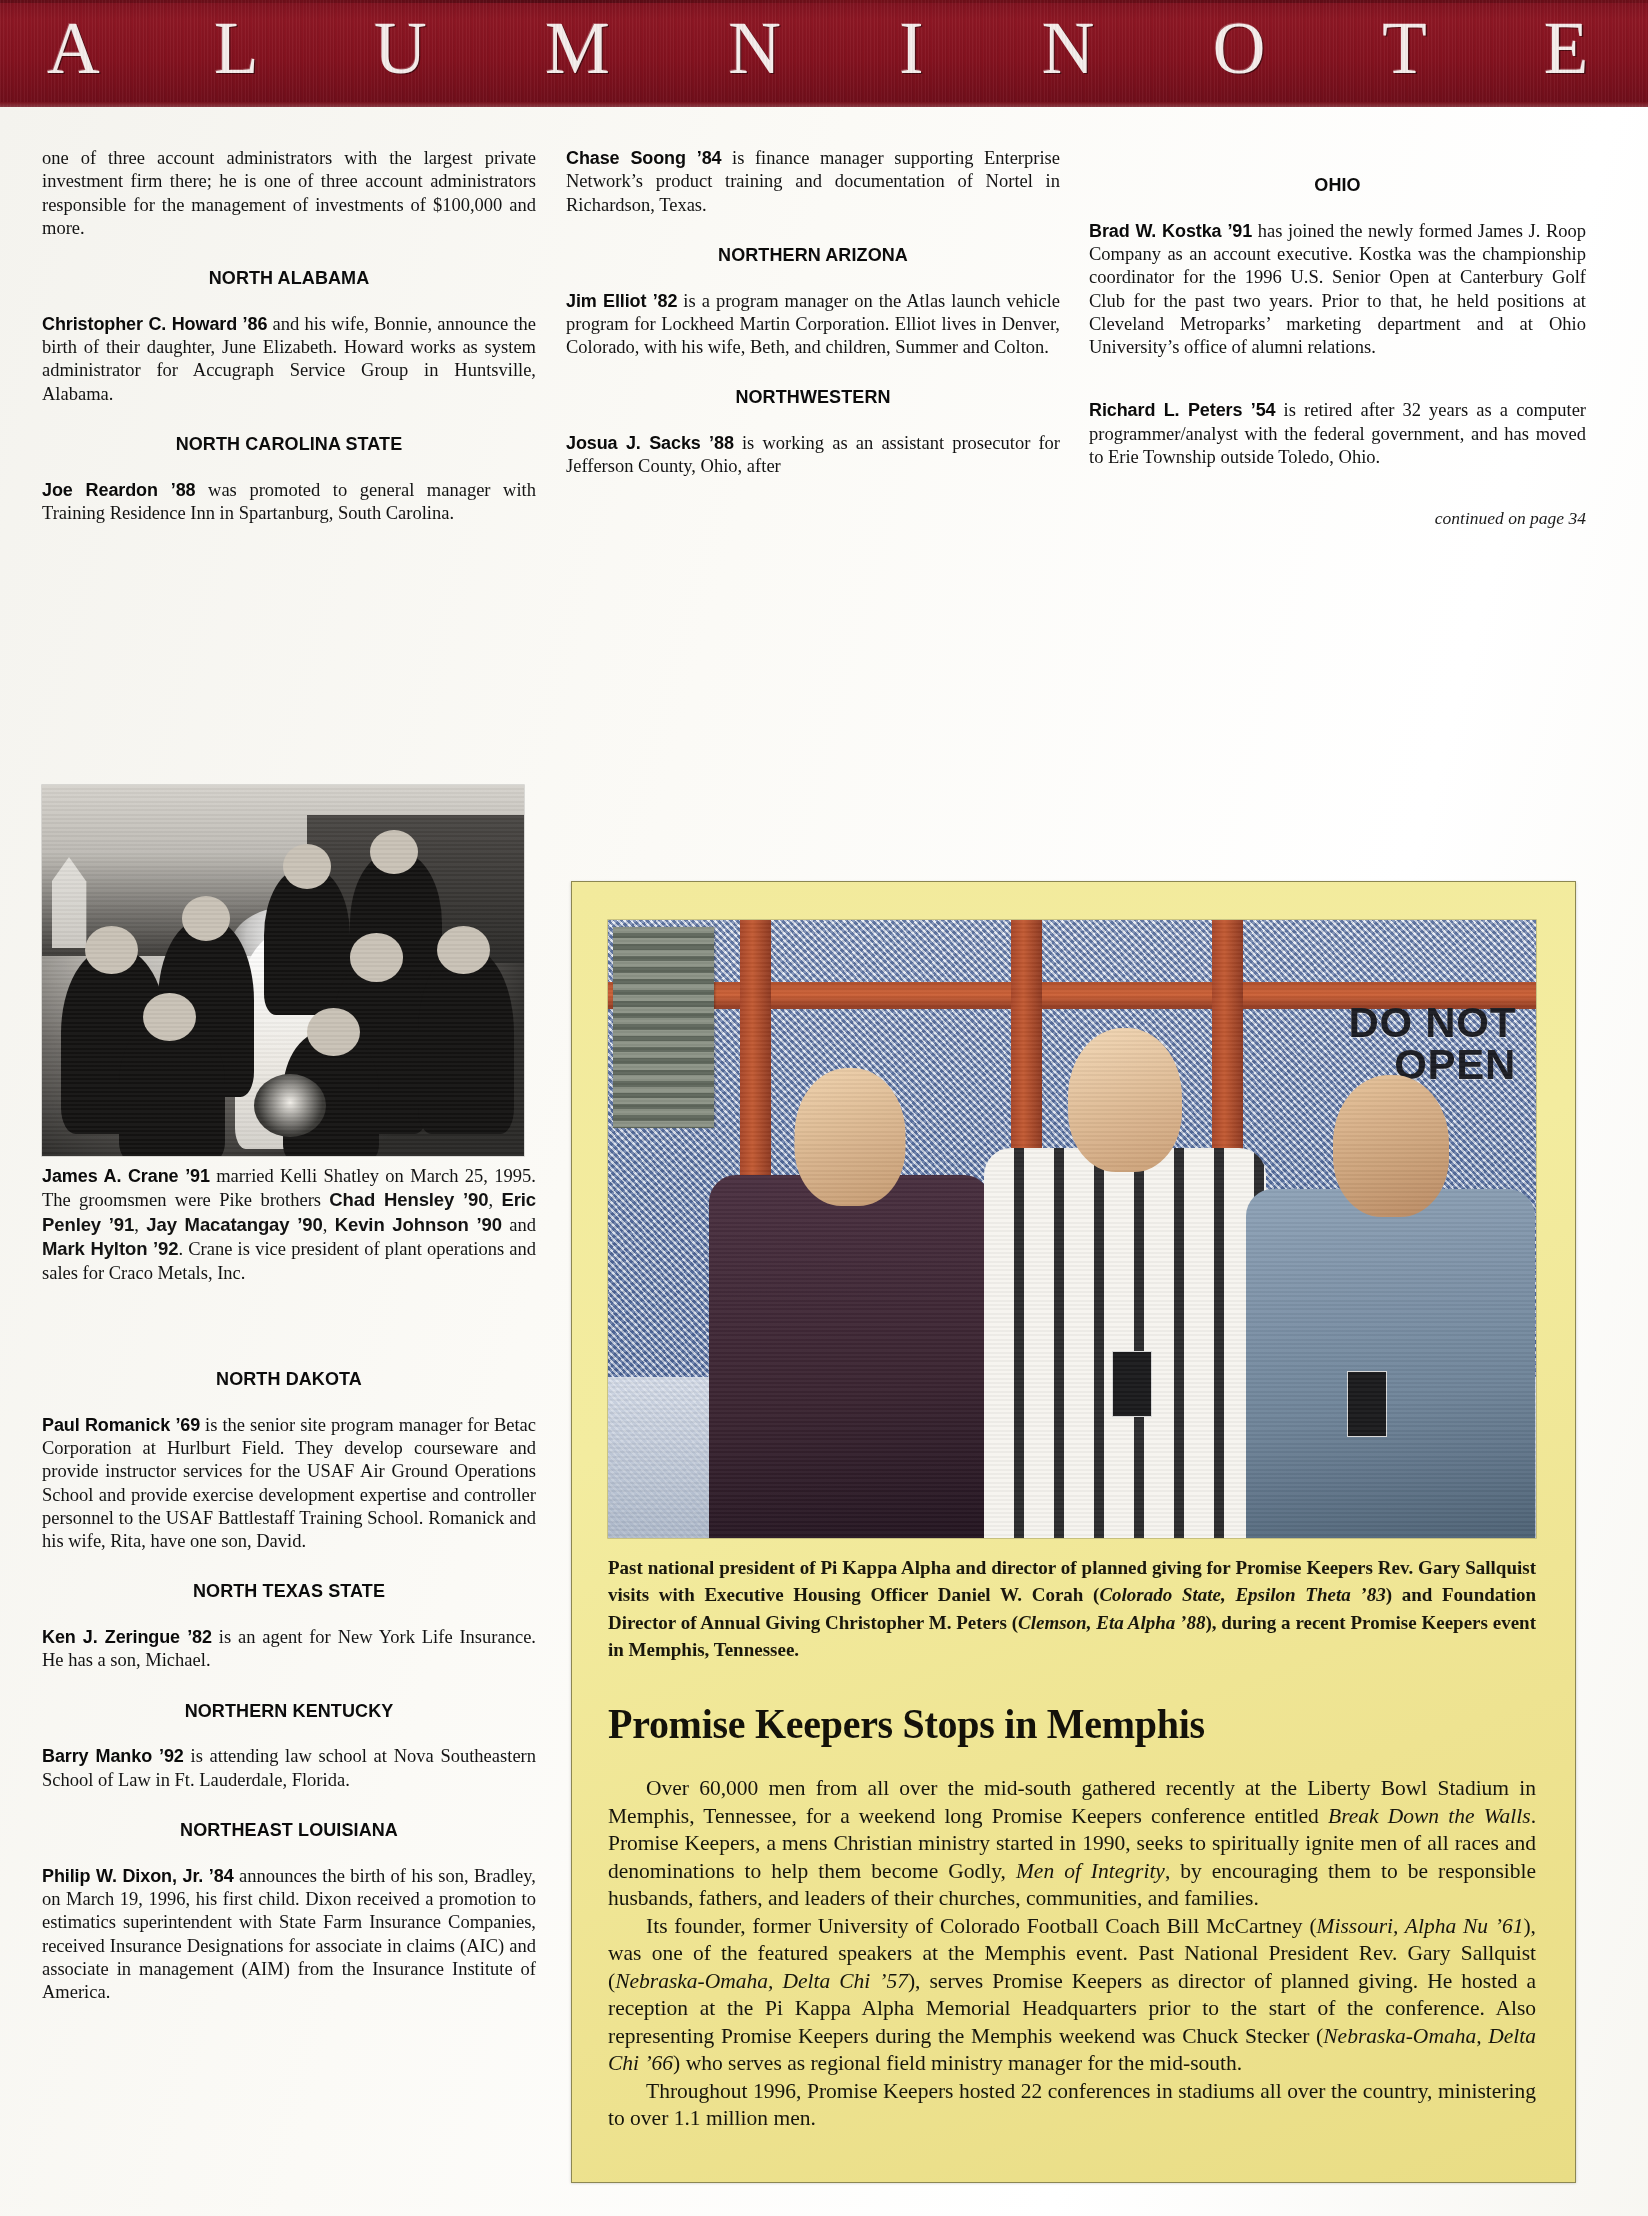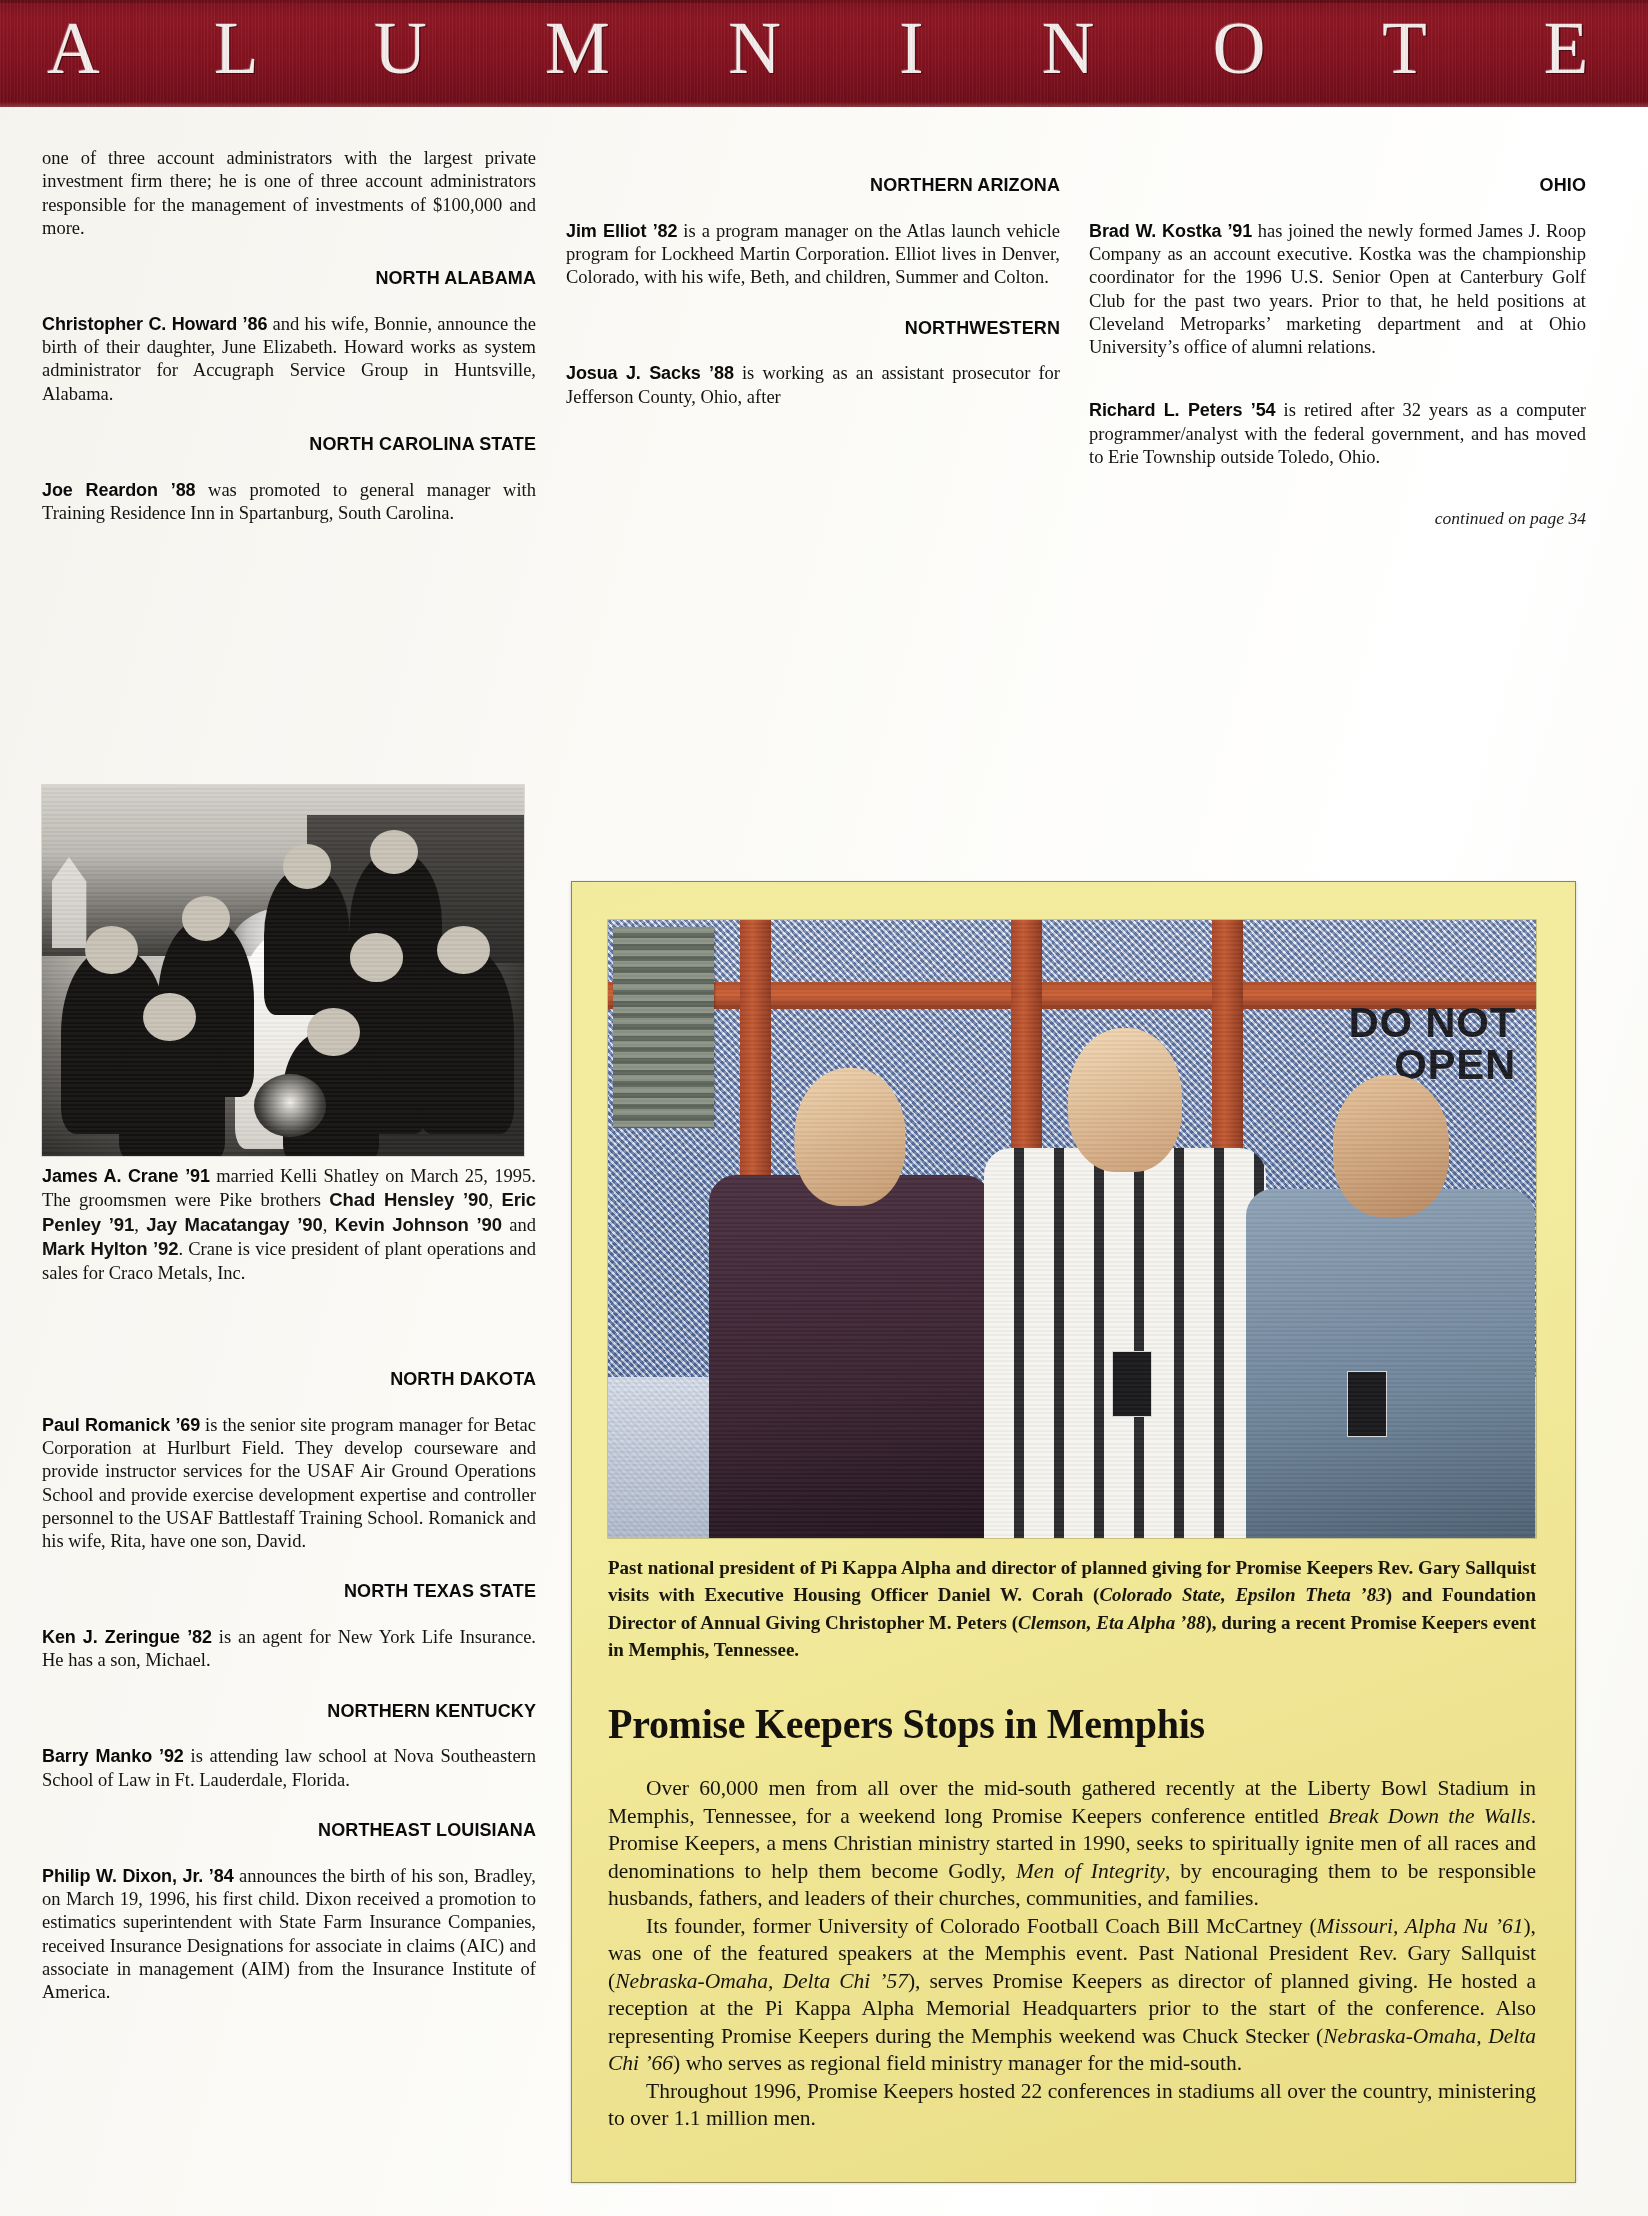--- a/index.html
+++ b/index.html
@@ -62,21 +62,21 @@
   }
   #col1{left:42px;}
   #col2{left:566px;}
   #col3{left:1089px;width:497px;}
 
   .para{margin:0 0 0 0;text-indent:0;}
   .para + .para{margin-top:17.5px;}
   .chapter{
     font-family:"Liberation Sans", sans-serif;
     font-weight:bold;font-size:18px;letter-spacing:0.1px;
-    color:#0c0c0c;margin:27px 0 23px 0;text-align:right;
+    color:#0c0c0c;margin:27px 0 23px 0;text-align:center;
   }
   .lead{
     font-family:"Liberation Sans", sans-serif;
     font-weight:bold;font-size:18px;letter-spacing:-0.1px;color:#0b0b0b;
   }
   .continued{
     margin-top:38px;text-align:right;font-style:italic;font-size:17.5px;color:#1a1a1a;
   }
 
   
@@ -276,20 +276,21 @@
     <div class="para"><span class="lead">Ken J. Zeringue ’82</span><span> is an agent for New York Life Insurance. He has a son, Michael.</span></div>
 
     <div class="chapter">NORTHERN KENTUCKY</div>
     <div class="para"><span class="lead">Barry Manko ’92</span><span> is attending law school at Nova Southeastern School of Law in Ft. Lauderdale, Florida.</span></div>
 
     <div class="chapter">NORTHEAST LOUISIANA</div>
     <div class="para"><span class="lead">Philip W. Dixon, Jr. ’84</span><span> announces the birth of his son, Bradley, on March 19, 1996, his first child. Dixon received a promotion to estimatics superintendent with State Farm Insurance Companies, received Insurance Designations for associate in claims (AIC) and associate in management (AIM) from the Insurance Institute of America.</span></div>
   </div>
 
   <div class="news-col" id="col2">
+    <div class="para"><span class="lead">Chase Soong ’84</span><span> is finance manager supporting Enterprise Network’s product training and documentation of Nortel in Richardson, Texas.</span></div>
 
     <div class="chapter">NORTHERN ARIZONA</div>
     <div class="para"><span class="lead">Jim Elliot ’82</span><span> is a program manager on the Atlas launch vehicle program for Lockheed Martin Corporation. Elliot lives in Denver, Colorado, with his wife, Beth, and children, Summer and Colton.</span></div>
 
     <div class="chapter">NORTHWESTERN</div>
     <div class="para"><span class="lead">Josua J. Sacks ’88</span><span> is working as an assistant prosecutor for Jefferson County, Ohio, after</span></div>
   </div>
 
   <div class="news-col" id="col3">
 

